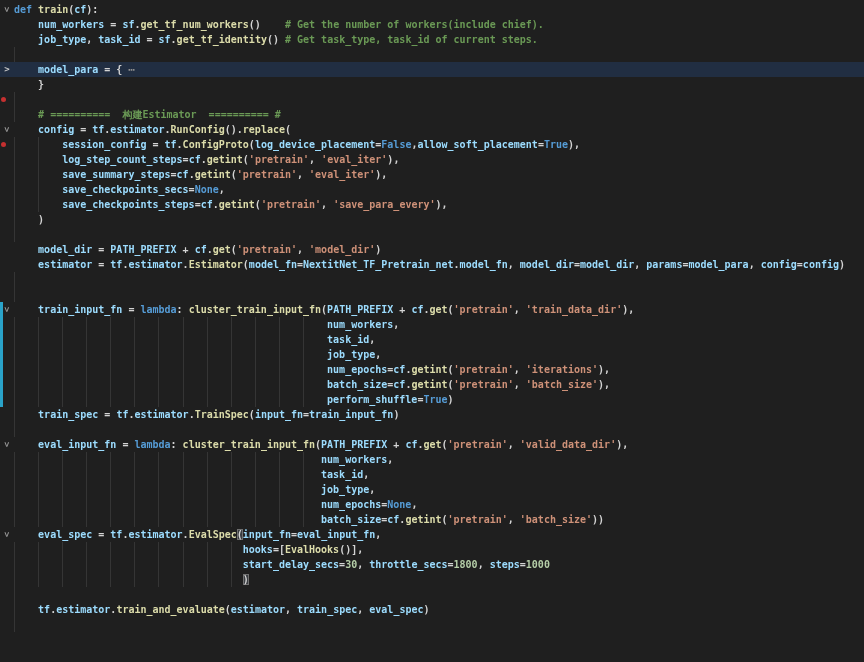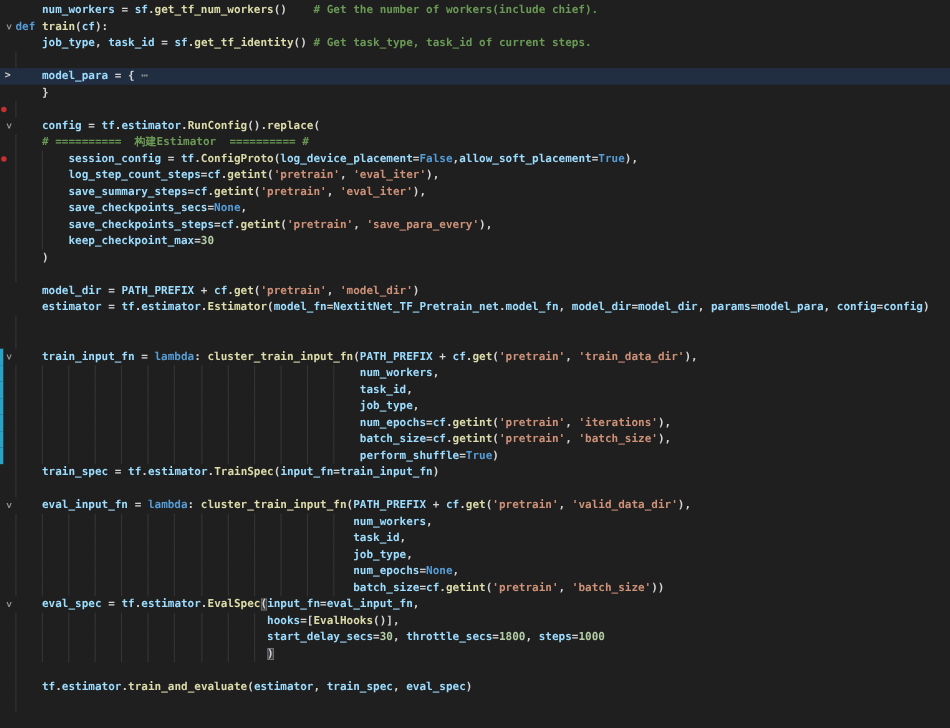--- a/index.html
+++ b/index.html
@@ -50,35 +50,34 @@
   }
   .gitbar{
     position:absolute;left:0;top:0;bottom:0;width:3px;
     background:#2aa3c9;
   }
 </style>
 </head>
 <body>
 
 <div id="editor">
+    <div class="row"><span class="chev down"><span>&gt;</span></span><span class="k">def</span><span class="t"> </span><span class="f">train</span><span class="t">(</span><span class="v">cf</span><span class="t">):</span></div>
     <div class="row"><span class="t">    </span><span class="v">num_workers</span><span class="t"> = </span><span class="v">sf</span><span class="t">.</span><span class="f">get_tf_num_workers</span><span class="t">()    </span><span class="c"># Get the number of workers(include chief).</span></div>
-    <div class="row"><span class="chev down"><span>&gt;</span></span><span class="k">def</span><span class="t"> </span><span class="f">train</span><span class="t">(</span><span class="v">cf</span><span class="t">):</span></div>
     <div class="row"><span class="t">    </span><span class="v">job_type</span><span class="t">, </span><span class="v">task_id</span><span class="t"> = </span><span class="v">sf</span><span class="t">.</span><span class="f">get_tf_identity</span><span class="t">() </span><span class="c"># Get task_type, task_id of current steps.</span></div>
     <div class="row"><span class="guide" style="left: 14px;"></span></div>
     <div class="row hl"><span class="chev right"><span>&gt;</span></span><span class="t">    </span><span class="v">model_para</span><span class="t"> = { </span><span class="e">⋯</span></div>
     <div class="row"><span class="t">    }</span></div>
     <div class="row"><span class="guide" style="left: 14px;"></span><span class="bp"></span></div>
+    <div class="row"><span class="guide" style="left: 14px;"></span><span class="t">    </span><span class="c"># ==========  构建Estimator  ========== #</span></div>
     <div class="row"><span class="chev down"><span>&gt;</span></span><span class="t">    </span><span class="v">config</span><span class="t"> = </span><span class="v">tf</span><span class="t">.</span><span class="v">estimator</span><span class="t">.</span><span class="f">RunConfig</span><span class="t">().</span><span class="f">replace</span><span class="t">(</span></div>
-    <div class="row"><span class="guide" style="left: 14px;"></span><span class="t">    </span><span class="c"># ==========  构建Estimator  ========== #</span></div>
     <div class="row"><span class="guide" style="left: 14px;"></span><span class="guide" style="left: 38.08px;"></span><span class="bp"></span><span class="t">        </span><span class="v">session_config</span><span class="t"> = </span><span class="v">tf</span><span class="t">.</span><span class="f">ConfigProto</span><span class="t">(</span><span class="v">log_device_placement</span><span class="t">=</span><span class="k">False</span><span class="t">,</span><span class="v">allow_soft_placement</span><span class="t">=</span><span class="k">True</span><span class="t">),</span></div>
     <div class="row"><span class="guide" style="left: 14px;"></span><span class="guide" style="left: 38.08px;"></span><span class="t">        </span><span class="v">log_step_count_steps</span><span class="t">=</span><span class="v">cf</span><span class="t">.</span><span class="f">getint</span><span class="t">(</span><span class="s">'pretrain'</span><span class="t">, </span><span class="s">'eval_iter'</span><span class="t">),</span></div>
     <div class="row"><span class="guide" style="left: 14px;"></span><span class="guide" style="left: 38.08px;"></span><span class="t">        </span><span class="v">save_summary_steps</span><span class="t">=</span><span class="v">cf</span><span class="t">.</span><span class="f">getint</span><span class="t">(</span><span class="s">'pretrain'</span><span class="t">, </span><span class="s">'eval_iter'</span><span class="t">),</span></div>
     <div class="row"><span class="guide" style="left: 14px;"></span><span class="guide" style="left: 38.08px;"></span><span class="t">        </span><span class="v">save_checkpoints_secs</span><span class="t">=</span><span class="k">None</span><span class="t">,</span></div>
     <div class="row"><span class="guide" style="left: 14px;"></span><span class="guide" style="left: 38.08px;"></span><span class="t">        </span><span class="v">save_checkpoints_steps</span><span class="t">=</span><span class="v">cf</span><span class="t">.</span><span class="f">getint</span><span class="t">(</span><span class="s">'pretrain'</span><span class="t">, </span><span class="s">'save_para_every'</span><span class="t">),</span></div>
-    <div class="row"><span class="guide" style="left: 14px;"></span><span class="guide" style="left: 38.08px;"></span><span class="t">        </span><span class="v">keep_checkpoint_max</span><span class="t">=</span><span class="n">30</span></div>
     <div class="row"><span class="guide" style="left: 14px;"></span><span class="t">    )</span></div>
     <div class="row"><span class="guide" style="left: 14px;"></span></div>
     <div class="row"><span class="t">    </span><span class="v">model_dir</span><span class="t"> = </span><span class="v">PATH_PREFIX</span><span class="t"> + </span><span class="v">cf</span><span class="t">.</span><span class="f">get</span><span class="t">(</span><span class="s">'pretrain'</span><span class="t">, </span><span class="s">'model_dir'</span><span class="t">)</span></div>
     <div class="row"><span class="t">    </span><span class="v">estimator</span><span class="t"> = </span><span class="v">tf</span><span class="t">.</span><span class="v">estimator</span><span class="t">.</span><span class="f">Estimator</span><span class="t">(</span><span class="v">model_fn</span><span class="t">=</span><span class="v">NextitNet_TF_Pretrain_net</span><span class="t">.</span><span class="v">model_fn</span><span class="t">, </span><span class="v">model_dir</span><span class="t">=</span><span class="v">model_dir</span><span class="t">, </span><span class="v">params</span><span class="t">=</span><span class="v">model_para</span><span class="t">, </span><span class="v">config</span><span class="t">=</span><span class="v">config</span><span class="t">)</span></div>
     <div class="row"><span class="guide" style="left: 14px;"></span></div>
     <div class="row"><span class="guide" style="left: 14px;"></span></div>
     <div class="row"><span class="gitbar"></span><span class="chev down"><span>&gt;</span></span><span class="t">    </span><span class="v">train_input_fn</span><span class="t"> = </span><span class="k">lambda</span><span class="t">: </span><span class="f">cluster_train_input_fn</span><span class="t">(</span><span class="v">PATH_PREFIX</span><span class="t"> + </span><span class="v">cf</span><span class="t">.</span><span class="f">get</span><span class="t">(</span><span class="s">'pretrain'</span><span class="t">, </span><span class="s">'train_data_dir'</span><span class="t">),</span></div>
     <div class="row"><span class="guide" style="left: 14px;"></span><span class="guide" style="left: 38.08px;"></span><span class="guide" style="left: 62.16px;"></span><span class="guide" style="left: 86.24px;"></span><span class="guide" style="left: 110.32px;"></span><span class="guide" style="left: 134.4px;"></span><span class="guide" style="left: 158.48px;"></span><span class="guide" style="left: 182.56px;"></span><span class="guide" style="left: 206.64px;"></span><span class="guide" style="left: 230.72px;"></span><span class="guide" style="left: 254.8px;"></span><span class="guide" style="left: 278.88px;"></span><span class="guide" style="left: 302.96px;"></span><span class="gitbar"></span><span class="t">                                                    </span><span class="v">num_workers</span><span class="t">,</span></div>
     <div class="row"><span class="guide" style="left: 14px;"></span><span class="guide" style="left: 38.08px;"></span><span class="guide" style="left: 62.16px;"></span><span class="guide" style="left: 86.24px;"></span><span class="guide" style="left: 110.32px;"></span><span class="guide" style="left: 134.4px;"></span><span class="guide" style="left: 158.48px;"></span><span class="guide" style="left: 182.56px;"></span><span class="guide" style="left: 206.64px;"></span><span class="guide" style="left: 230.72px;"></span><span class="guide" style="left: 254.8px;"></span><span class="guide" style="left: 278.88px;"></span><span class="guide" style="left: 302.96px;"></span><span class="gitbar"></span><span class="t">                                                    </span><span class="v">task_id</span><span class="t">,</span></div>
     <div class="row"><span class="guide" style="left: 14px;"></span><span class="guide" style="left: 38.08px;"></span><span class="guide" style="left: 62.16px;"></span><span class="guide" style="left: 86.24px;"></span><span class="guide" style="left: 110.32px;"></span><span class="guide" style="left: 134.4px;"></span><span class="guide" style="left: 158.48px;"></span><span class="guide" style="left: 182.56px;"></span><span class="guide" style="left: 206.64px;"></span><span class="guide" style="left: 230.72px;"></span><span class="guide" style="left: 254.8px;"></span><span class="guide" style="left: 278.88px;"></span><span class="guide" style="left: 302.96px;"></span><span class="gitbar"></span><span class="t">                                                    </span><span class="v">job_type</span><span class="t">,</span></div>

